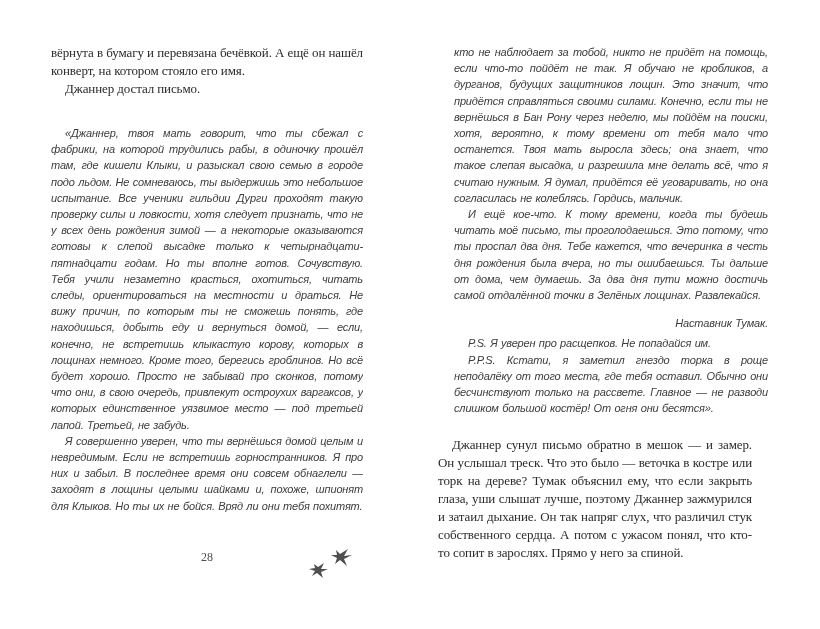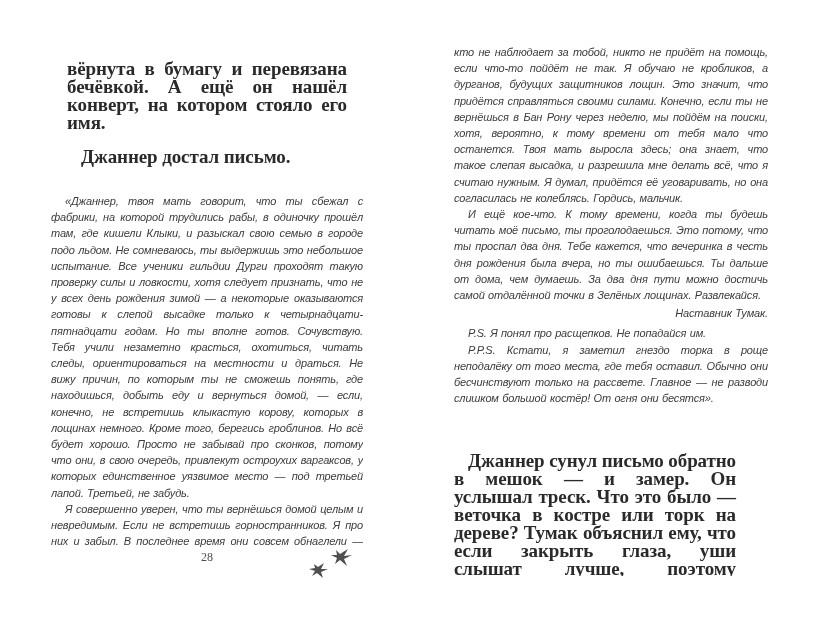--- a/index.html
+++ b/index.html
@@ -9,47 +9,46 @@
   }
   .spread {
     position: relative;
     width: 820px;
     height: 629px;
     background: #ffffff;
     overflow: hidden;
   }
   
   .narrative p {
-    margin: 16px;
+    margin: 0;
     font-family: "Liberation Serif", serif;
-    font-size: 19px;
+    font-size: 13px;
     line-height: 18px;
     color: #2a2a2a;
     text-align: justify;
     letter-spacing: -0.1px;
-    font-weight: bold;
   }
   .narrative p.indent { text-indent: 14px; }
 
   
   .letter p {
     margin: 0;
     font-family: "Liberation Sans", sans-serif;
     font-style: italic;
     font-size: 11px;
     line-height: 16.2px;
     color: #3c3c3c;
     text-align: justify;
     letter-spacing: -0.15px;
     word-spacing: 0.5px;
   }
   .letter p.indent { text-indent: 14px; }
   .letter p.signature {
     text-align: right;
-    margin-top: 2px;
+    margin-top: 12px;
     margin-bottom: 4px;
   }
 
   
   .left-flow {
     position: absolute;
     left: 51px;
     top: 44px;
     width: 312px;
     height: 504px;
@@ -121,21 +120,21 @@
 
         <path d="M8 18 L12 21 L18 17 L15 23 L22 23 L15 26 L17 32 L11 27 L6 30 L9 25 L3 23 L9 22 Z"></path>
       </g>
     </svg>
   </div>
 
   <div class="right-letter letter">
     <p>кто не наблюдает за тобой, никто не придёт на помощь, если что-то пойдёт не так. Я обучаю не кробликов, а дурганов, будущих защитников лощин. Это значит, что придётся справляться своими силами. Конечно, если ты не вернёшься в Бан Рону через неделю, мы пойдём на поиски, хотя, вероятно, к тому времени от тебя мало что останется. Твоя мать выросла здесь; она знает, что такое слепая высадка, и разрешила мне делать всё, что я считаю нужным. Я думал, придётся её уговаривать, но она согласилась не колеблясь. Гордись, мальчик.</p>
     <p class="indent">И ещё кое-что. К тому времени, когда ты будешь читать моё письмо, ты проголодаешься. Это потому, что ты проспал два дня. Тебе кажется, что вечеринка в честь дня рождения была вчера, но ты ошибаешься. Ты дальше от дома, чем думаешь. За два дня пути можно достичь самой отдалённой точки в Зелёных лощинах. Развлекайся.</p>
     <p class="signature">Наставник Тумак.</p>
-    <p class="indent">P.S. Я понял про расщепков. Не попадайся им.</p>
+    <p class="indent">P.S. Я уверен про расщепков. Не попадайся им.</p>
     <p class="indent">P.P.S. Кстати, я заметил гнездо торка в роще неподалёку от того места, где тебя оставил. Обычно они бесчинствуют только на рассвете. Главное — не разводи слишком большой костёр! От огня они бесятся».</p>
   </div>
 
   <div class="right-narrative narrative">
     <p class="indent">Джаннер сунул письмо обратно в мешок — и замер. Он услышал треск. Что это было — веточка в костре или торк на дереве? Тумак объяснил ему, что если закрыть глаза, уши слышат лучше, поэтому Джаннер зажмурился и затаил дыхание. Он так напряг слух, что различил стук собственного сердца. А потом с ужасом понял, что кто-то сопит в зарослях. Прямо у него за спиной.</p>
   </div>
 
 </div>
 
 </body></html>

